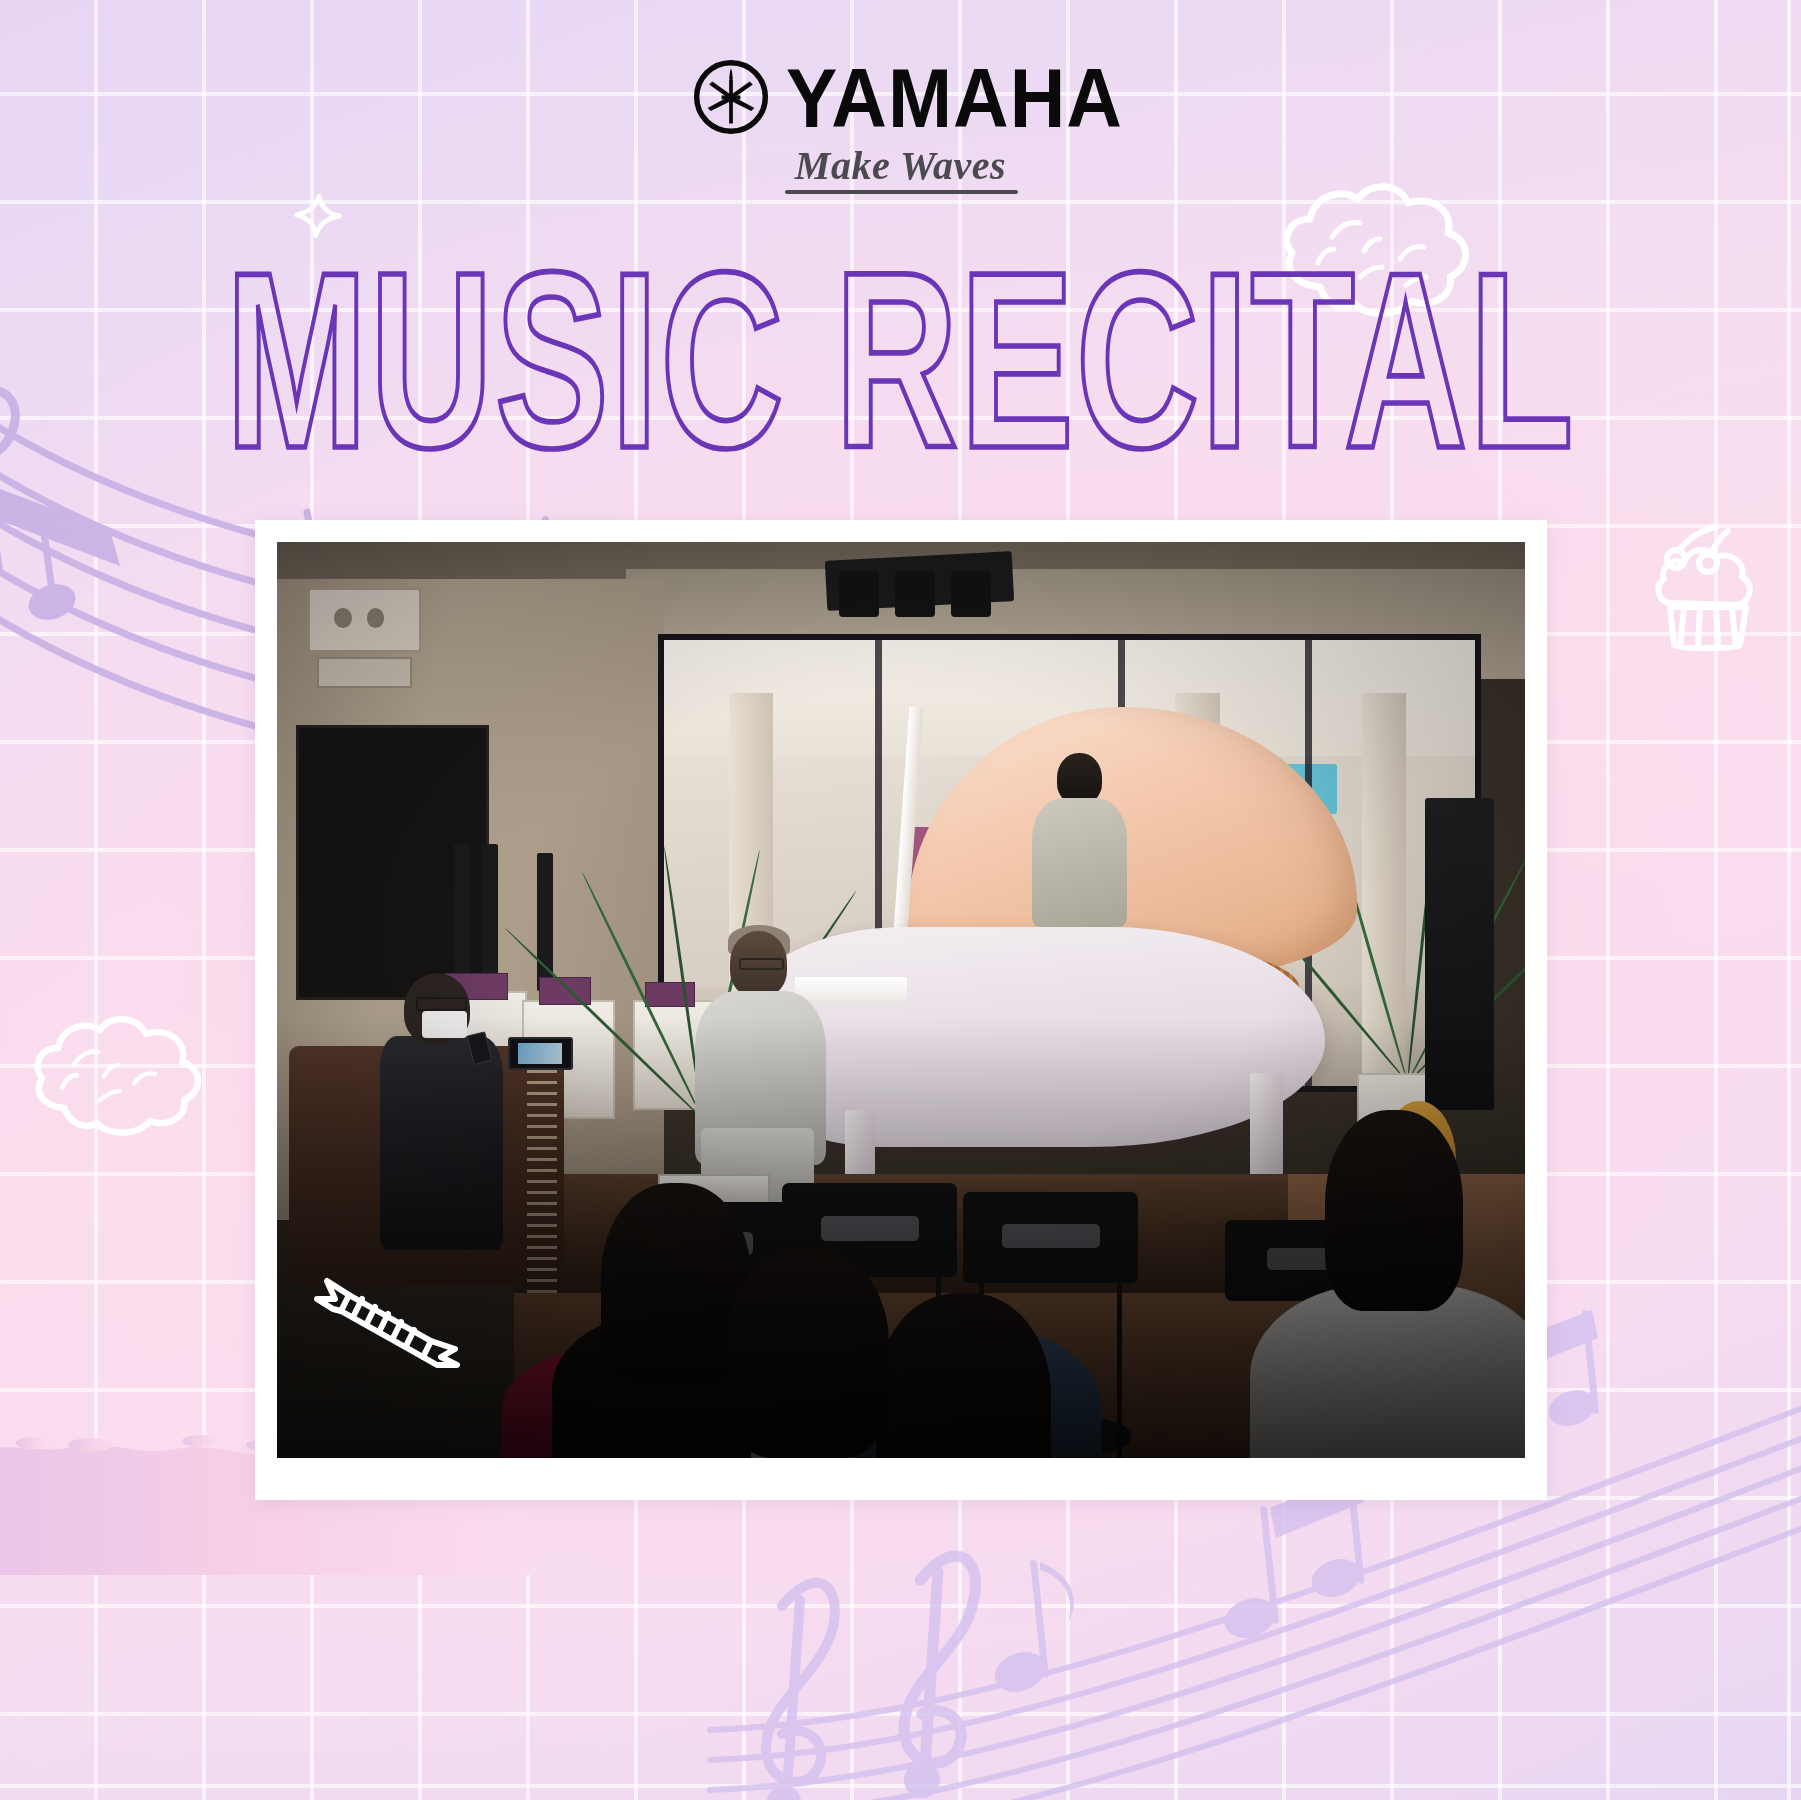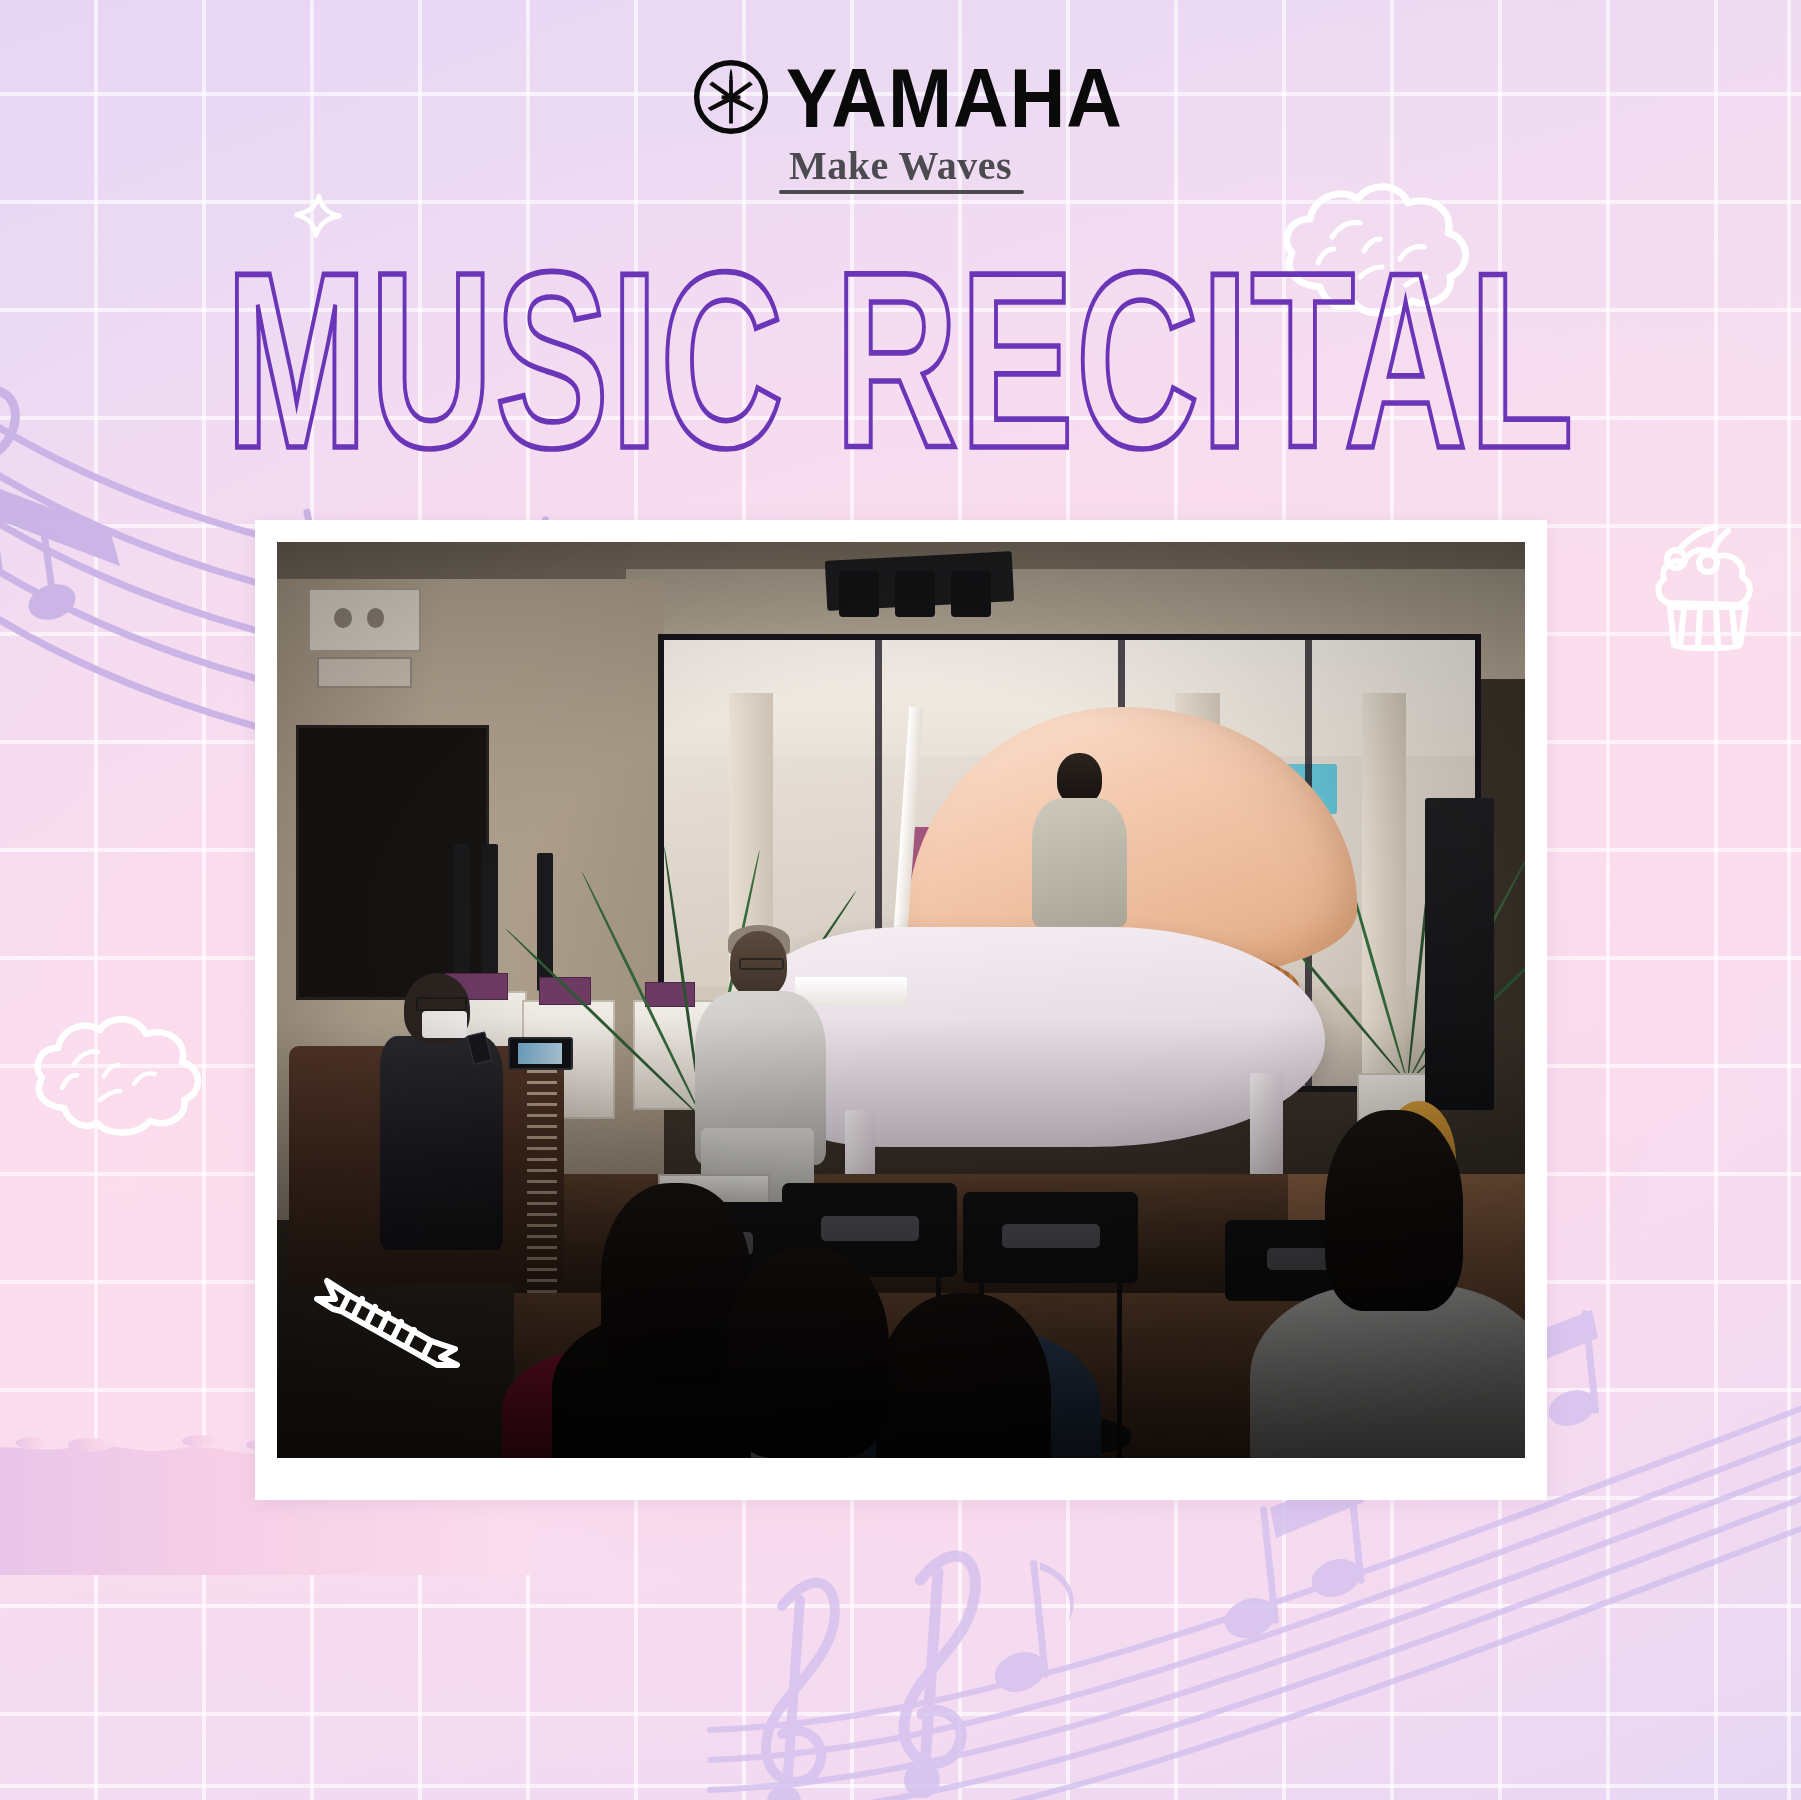--- a/index.html
+++ b/index.html
@@ -40,21 +40,21 @@
   .yam-word {
     font-family:"Liberation Sans", sans-serif;
     font-weight:700; font-size:74px; letter-spacing:1px;
     color:#0a0a0a; line-height:1;
     transform:scaleX(1.04) scaleY(1.12);
     transform-origin:left center;
   }
   .makewaves-wrap { position:relative; margin-top:6px; }
   .makewaves {
     font-family:"Liberation Serif", serif;
-    font-weight:700;
+    font-style:italic; font-weight:700;
     font-size:40px; letter-spacing:0.5px;
     color:#4b4b4f;
     transform:scaleY(1.06);
   }
   .mw-rule {
     position:absolute; left:-10px; right:-12px; bottom:-5px; height:4px;
     background:#4b4b4f; border-radius:3px;
   }
 
   

